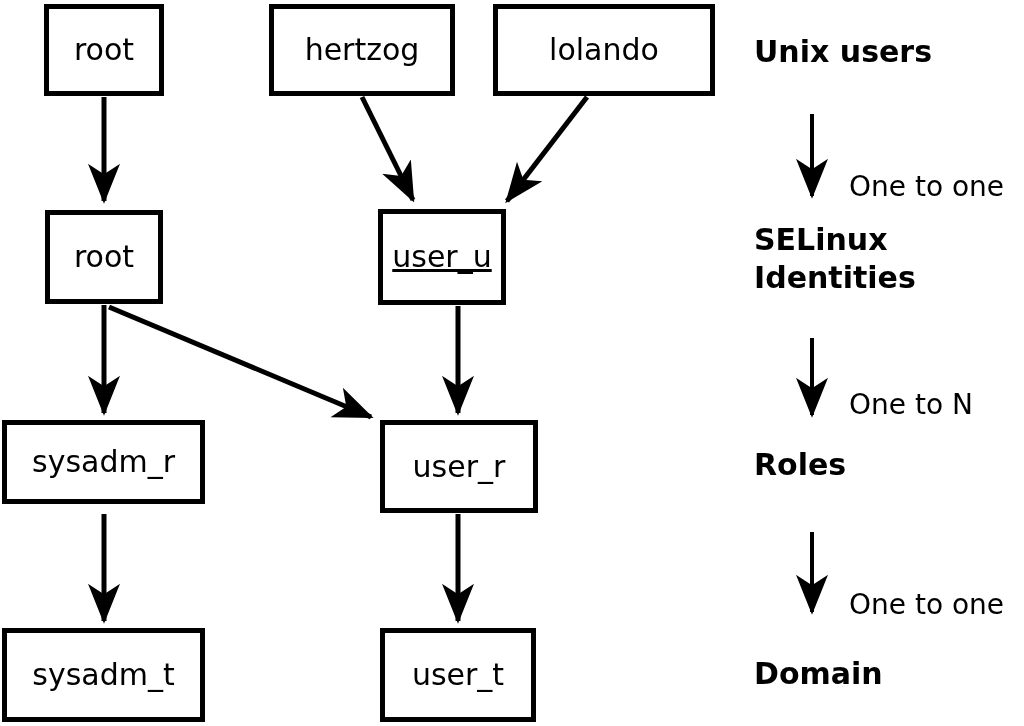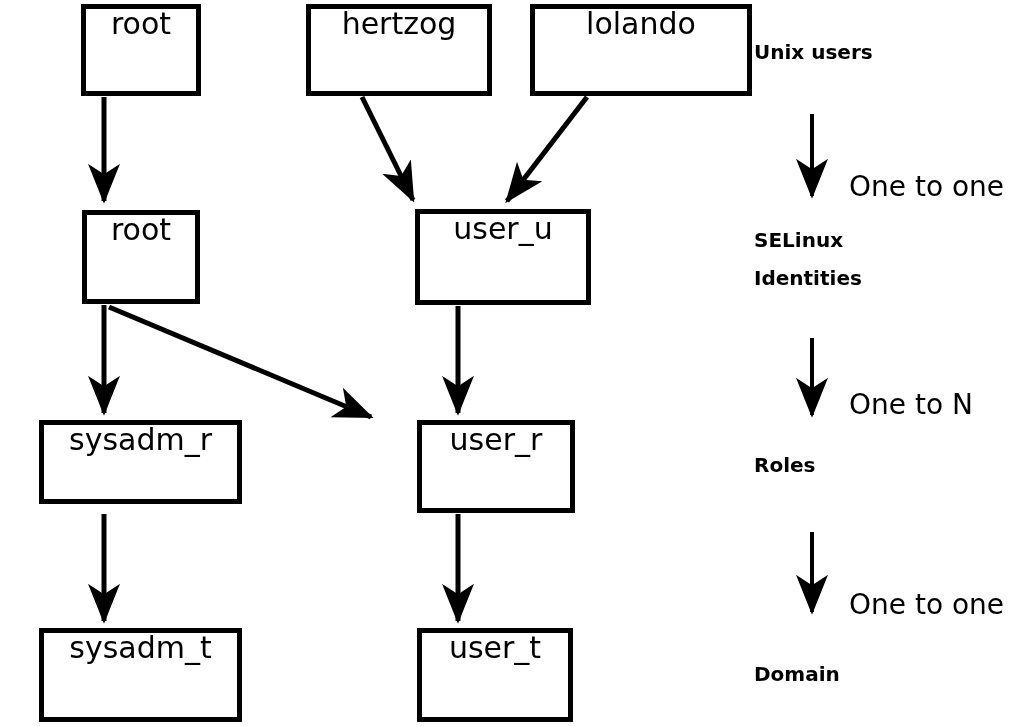--- a/index.html
+++ b/index.html
@@ -22,48 +22,47 @@
     top: 0;
     width: 1024px;
     height: 726px;
   }
   .node {
     position: absolute;
     box-sizing: border-box;
     border: 5px solid #000000;
     background: #ffffff;
     display: flex;
-    align-items: flex-start;
+    align-items: center;
     justify-content: center;
     font-size: 30px;
     line-height: 1;
     white-space: nowrap;
-    margin-left: 37px;
   }
   .legend-heading {
     position: absolute;
-    font-size: 20px;
+    font-size: 30px;
     font-weight: bold;
     line-height: 38px;
     white-space: nowrap;
   }
   .legend-relation {
     position: absolute;
     font-size: 28px;
     line-height: 1;
     white-space: nowrap;
     margin-top: 29px;
   }
 
   
   #node-root-unix    { left: 44px;  top: 4px;   width: 120px; height: 92px; }
   #node-hertzog      { left: 269px; top: 4px;   width: 186px; height: 92px; }
   #node-lolando      { left: 493px; top: 4px;   width: 222px; height: 92px; }
   #node-root-selinux { left: 45px;  top: 210px; width: 118px; height: 94px; }
-  #node-user-u       { left: 378px; top: 209px; width: 176px; height: 96px; }
+  #node-user-u       { left: 378px; top: 209px; width: 128px; height: 96px; text-decoration: underline; }
   #node-sysadm-r     { left: 2px;   top: 420px; width: 203px; height: 84px; }
   #node-user-r       { left: 380px; top: 420px; width: 158px; height: 93px; }
   #node-sysadm-t     { left: 2px;   top: 628px; width: 203px; height: 94px; }
   #node-user-t       { left: 380px; top: 628px; width: 156px; height: 94px; }
 
   
   #legend-unix-users     { left: 754px; top: 33px; }
   #legend-one-to-one-1   { left: 849px; top: 144px; }
   #legend-selinux        { left: 754px; top: 221px; }
   #legend-one-to-n       { left: 849px; top: 362px; }

